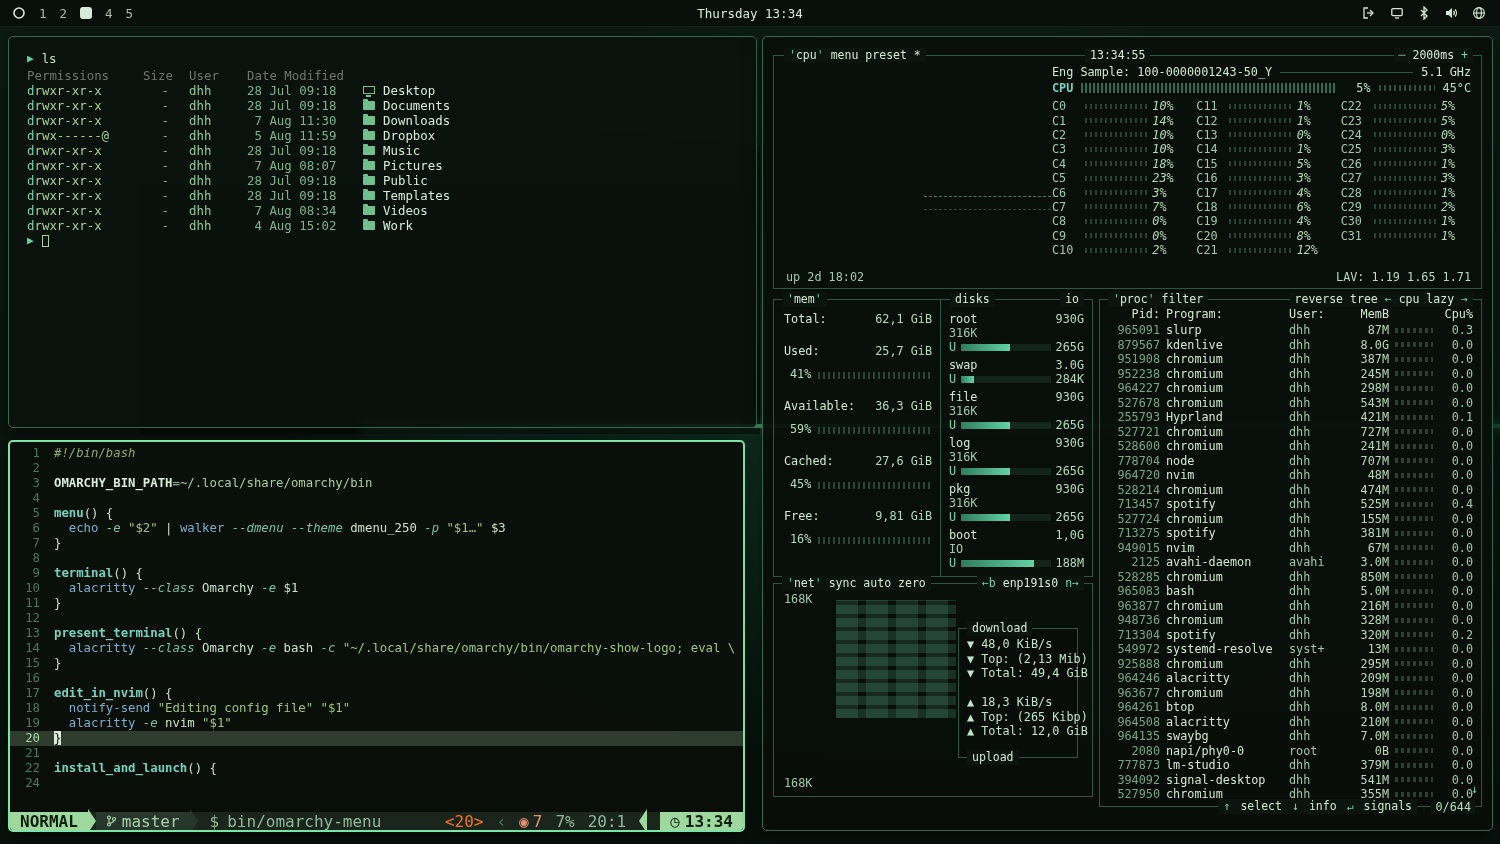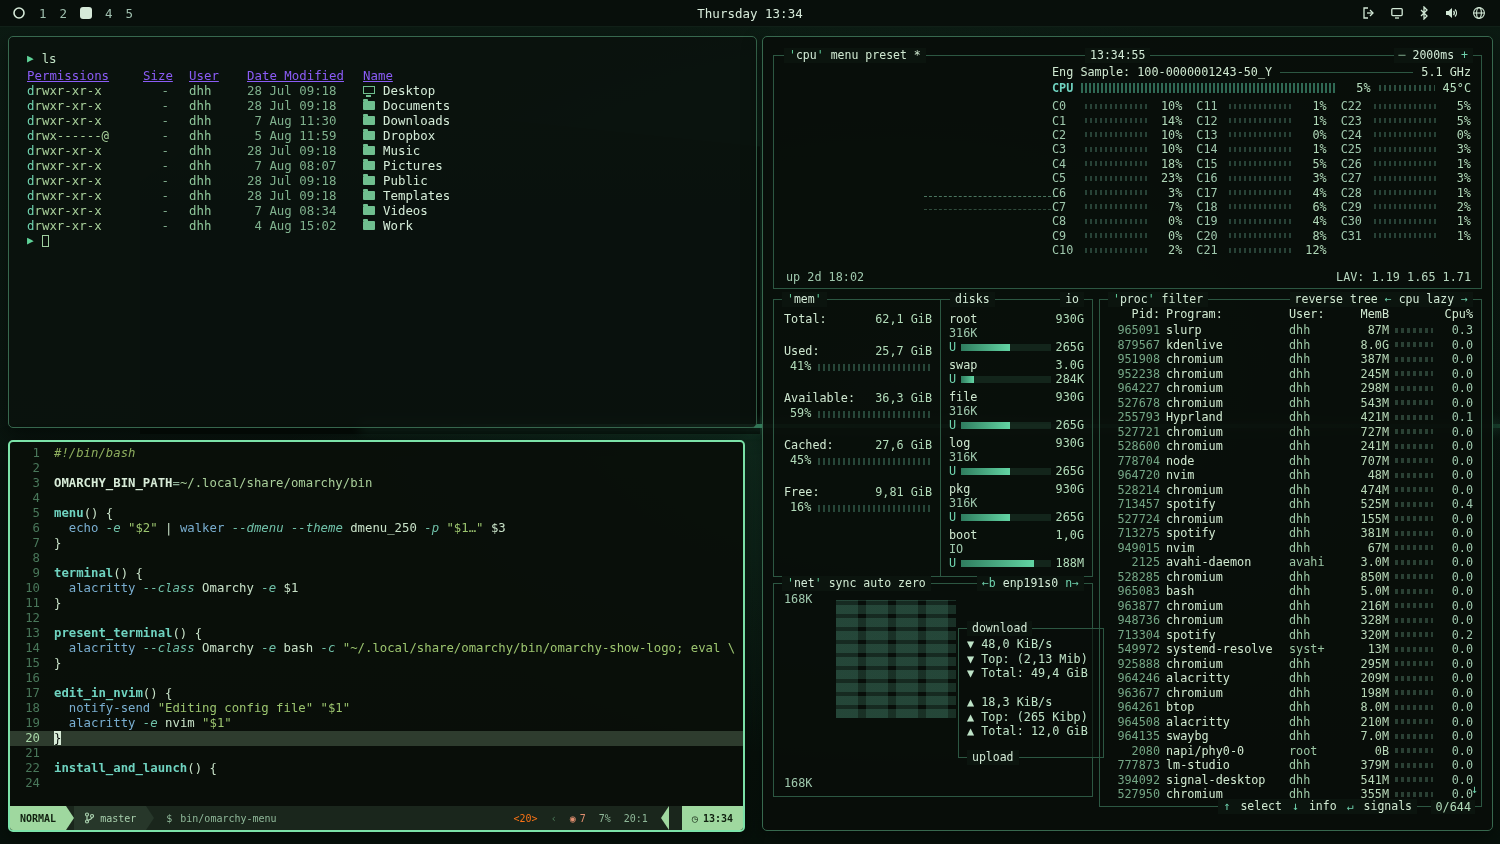--- a/index.html
+++ b/index.html
@@ -35,21 +35,21 @@
   .win{position:absolute;z-index:2;border:1px solid #37684e;border-radius:5px;
     background:rgba(10,18,13,.9);box-shadow:0 6px 20px rgba(0,0,0,.45);overflow:hidden;}
 
   
   .win-ls{left:8px;top:36px;width:749px;height:392px;}
   .ls-inner{padding:14px 18px;font-size:12.4px;line-height:15px;}
   .prompt-line{display:flex;align-items:center;gap:8px;height:15px;margin-bottom:2px;}
   .prompt-arrow{color:#5fd398;font-size:11px;}
   .cursor-hollow{display:inline-block;width:7px;height:12px;border:1px solid #9fcf9f;}
   .ls-row{display:grid;grid-template-columns:104px 34px 46px 104px 1fr;column-gap:12px;height:15px;align-items:center;}
-  .ls-head span{text-decoration:underline;color:#8b5cf6;}
+  .ls-head span{color:#737373;}
   .col-size{text-align:right;padding-right:8px;}
   .perm{display:inline-block;color:#a8cf9a;}
   .perm::first-letter{color:#6fd3ae;}
   .ls-size{color:#7da98a;}
   .ls-user{color:#8fc79b;}
   .ls-date{color:#7fb08d;white-space:pre;}
   .ls-namecell{display:flex;align-items:center;}
   .ls-name{color:#d5ecd8;}
   .ic{display:inline-block;width:12px;height:9px;position:relative;margin-right:8px;flex:none;}
   .ic.folder{background:#6fbf8f;border-radius:1px;}
@@ -68,22 +68,22 @@
   .tk.c{color:#8faf5f;font-style:italic;}
   .tk.t{color:#c8e2c8;}
   .tk.v{color:#d8ecd8;font-weight:bold;}
   .tk.op{color:#8fb098;}
   .tk.p{color:#a9cf9a;}
   .tk.f{color:#6fd3c0;font-weight:bold;}
   .tk.cmd{color:#79aed0;}
   .tk.fl{color:#6fc0a8;font-style:italic;}
   .tk.s{color:#9cc56f;}
   .tk.cur{background:#d8ecd8;color:#0b130d;}
-  .nv-status{position:absolute;left:0;right:0;bottom:0;height:24px;background:#1a261c;
-    display:flex;align-items:center;font-size:10px;color:#8fb899;}
+  .nv-status{position:absolute;left:0;right:0;bottom:0;height:18px;background:#1a261c;
+    display:flex;align-items:center;font-size:16px;color:#8fb899;}
   .seg-mode{background:#9fd89f;color:#10200f;font-weight:bold;padding:0 10px;height:100%;display:flex;align-items:center;}
   .arrow-r{width:0;height:0;border-top:12px solid transparent;border-bottom:12px solid transparent;border-left:8px solid #9fd89f;}
   .arrow-r.b2{border-left-color:#27372a;}
   .seg-branch{background:#27372a;height:100%;display:flex;align-items:center;padding:0 10px;gap:6px;color:#a8cfad;}
   .seg-file{padding:0 12px;display:flex;gap:8px;color:#8fb899;}
   .nv-right{margin-left:auto;display:flex;align-items:center;gap:13px;height:100%;}
   .pos-tag{color:#f97316;}
   .sl-sep{color:#4e7a5a;}
   .git-ind{color:#e08f6f;display:flex;gap:4px;align-items:center;}
   .arrow-l{width:0;height:0;border-top:12px solid transparent;border-bottom:12px solid transparent;border-right:8px solid #9fd89f;}
@@ -107,31 +107,31 @@
   .dashfill{flex:1;border-top:1px solid #2c5742;margin-top:1px;}
   .cpu-meter-row{display:flex;align-items:center;gap:8px;height:15px;margin-top:1px;}
   .cpu-lbl{color:#6fd3c0;font-weight:bold;}
   .bigmeter{flex:1;height:10px;background:repeating-linear-gradient(90deg,rgba(80,180,145,.55) 0 2px,transparent 2px 4px);}
   .minimeter{width:56px;height:6px;background:repeating-linear-gradient(90deg,rgba(110,200,165,.35) 0 2px,transparent 2px 5px);}
   .pctval{color:#b8e0c0;min-width:28px;text-align:right;}
   .cores{margin-top:4px;display:grid;grid-template-columns:repeat(3,1fr);grid-auto-flow:column;grid-template-rows:repeat(11,14.4px);column-gap:14px;}
   .core{display:flex;align-items:center;gap:5px;}
   .cid{width:28px;color:#9fc8ad;}
   .cmeter{flex:1;height:5px;background:repeating-linear-gradient(90deg,rgba(120,200,170,.28) 0 2px,transparent 2px 5px);}
-  .cpct{width:30px;text-align:right;color:#b0d8b8;}
+  .cpct{width:30px;text-align:left;color:#b0d8b8;font-style:italic;}
   .lav{position:absolute;right:10px;bottom:4px;color:#b8d8c0;}
   .uptime{position:absolute;left:12px;bottom:4px;color:#9fc8ad;}
 
   .bx-mem{left:10px;top:262px;width:320px;height:278px;}
   .mem-left{position:absolute;left:10px;top:12px;width:148px;}
   .mstat{margin-bottom:17px;}
   .mrow{display:flex;justify-content:space-between;height:15px;}
   .mlabel{color:#cfe8d0;}
   .mval{color:#b2dcba;}
-  .mrow2{display:flex;height:15px;}
+  .mrow2{display:flex;height:15px;margin-top:8px;}
   .mpct{min-width:34px;color:#b2dcba;padding-left:6px;}
   .mgraph{flex:1;height:7px;margin-top:5px;background:repeating-linear-gradient(90deg,rgba(110,200,165,.3) 0 2px,transparent 2px 5px);}
   .disks{position:absolute;left:166px;top:0;bottom:0;right:0;border-left:1px solid #2c5742;padding:12px 8px 6px 8px;}
   .disk{margin-bottom:4px;}
   .drow{display:flex;justify-content:space-between;height:14px;line-height:14px;}
   .dname{color:#cfe8d0;}
   .dsize{color:#b2dcba;}
   .dfree{color:#9fc8ad;height:14px;line-height:14px;}
   .durow{display:flex;align-items:center;gap:5px;height:14px;}
   .du{color:#6fd3ae;}
@@ -139,21 +139,21 @@
   .dmeter i{position:absolute;left:0;top:0;bottom:0;background:linear-gradient(90deg,#2f7d5f,#62d4a3);}
   .dval{color:#b2dcba;}
 
   .bx-net{left:10px;top:546px;width:320px;height:214px;}
   .net-scale-top{position:absolute;left:10px;top:8px;color:#9fc8ad;}
   .net-scale-bottom{position:absolute;left:10px;bottom:6px;color:#9fc8ad;}
   .net-graph{position:absolute;left:62px;top:16px;width:120px;height:118px;opacity:.8;
     background:
       repeating-linear-gradient(90deg,rgba(110,211,174,.18) 0 22px,rgba(0,0,0,0) 22px 30px),
       repeating-linear-gradient(0deg,rgba(110,211,174,.22) 0 9px,transparent 9px 13px);}
-  .netinfo{position:absolute;left:184px;top:44px;width:146px;height:130px;border:1px solid #2c5742;padding:8px 8px;background:rgba(8,14,10,.6);}
+  .netinfo{position:absolute;left:184px;top:44px;width:120px;height:130px;border:1px solid #2c5742;padding:8px 8px;background:rgba(8,14,10,.6);}
   .nline{height:14.5px;line-height:14.5px;color:#cfe8d0;white-space:pre;}
   .nline.down{color:#bfe4c8;}
   .nline.up{color:#bfe4c8;}
 
   .bx-proc{left:336px;top:262px;right:10px;height:508px;}
   .proc-cols{display:grid;grid-template-columns:52px minmax(0,1fr) 46px 48px 38px 34px;column-gap:6px;
     padding:7px 8px 2px 8px;color:#cfe8d0;}
   .proc-cols .r{text-align:right;}
   .proc-rows{padding:0 8px;}
   .prow{display:grid;grid-template-columns:52px minmax(0,1fr) 46px 48px 38px 34px;column-gap:6px;height:14.5px;line-height:14.5px;align-items:center;}
@@ -231,21 +231,20 @@
   <div class="ls-inner">
     <div class="prompt-line">
       <span class="prompt-arrow">▶</span>
       <span>ls</span>
     </div>
     <div class="ls-row ls-head">
       <span>Permissions</span>
       <span class="col-size">Size</span>
       <span>User</span>
       <span>Date Modified</span>
-      <span>Name</span>
     </div>
     <div>
 
         <div class="ls-row">
           <span class="perm">drwxr-xr-x</span>
           <span class="ls-size col-size">-</span>
           <span class="ls-user">dhh</span>
           <span class="ls-date">28 Jul 09:18</span>
           <span class="ls-namecell">
             <span class="ic desktop"></span>

